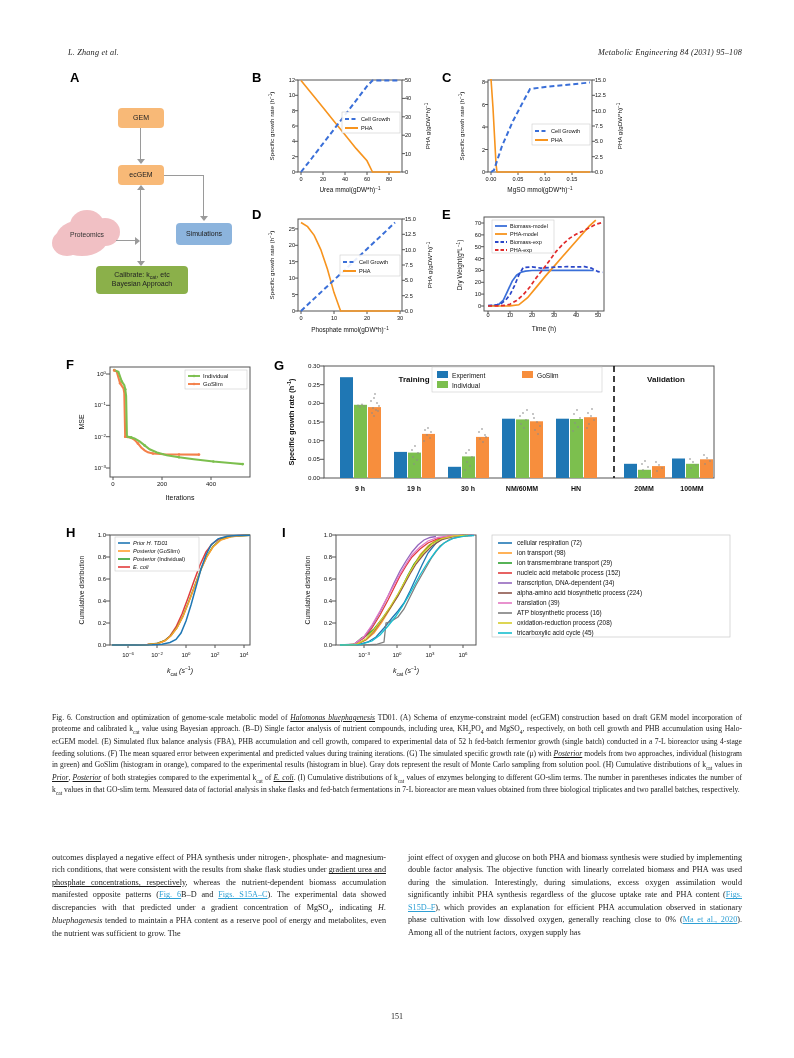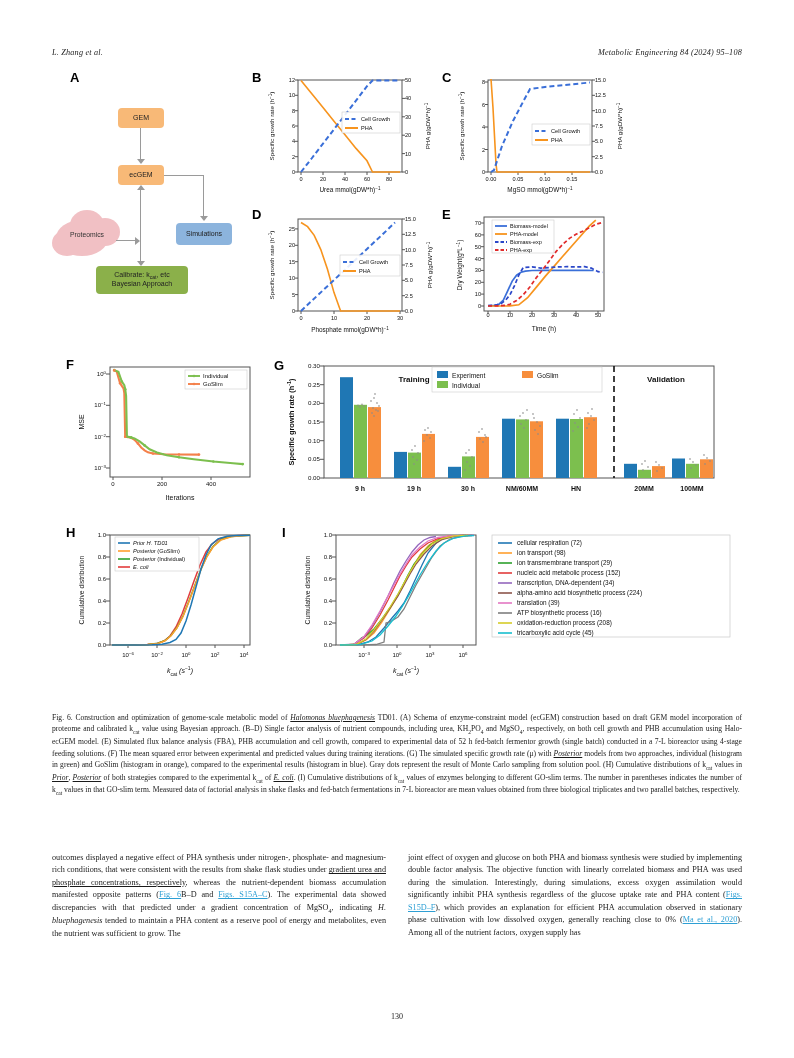--- a/index.html
+++ b/index.html
@@ -4,21 +4,21 @@
 <style>
   html,body{margin:0;padding:0;}
   body{
     width:794px;height:1058px;background:#ffffff;
     font-family:"Liberation Serif", serif;color:#1a1a1a;
     position:relative;overflow:hidden;
   }
   .page{position:absolute;inset:0;padding:0;}
 
   
-  .runhead{position:absolute;top:48px;left:52px;right:52px;
+  .runhead{position:absolute;top:48px;left:68px;right:52px;
     display:flex;justify-content:space-between;font-style:italic;font-size:8.2px;letter-spacing:.2px;}
 
   
   .figure{position:absolute;top:68px;left:52px;width:690px;height:640px;}
 
   .panel{position:absolute;}
   .plabel{position:absolute;font-family:"Liberation Sans",sans-serif;font-weight:bold;font-size:13px;color:#000;}
 
   
   .nodeA{position:absolute;border-radius:4px;display:flex;align-items:center;justify-content:center;
@@ -38,21 +38,21 @@
   .pageno{position:absolute;top:1012px;left:0;width:794px;text-align:center;font-size:8px;}
   sub{font-size:.72em;}
 </style>
 </head>
 <body>
 
 <div class="page">
 
   <div class="runhead">
     <span>L. Zhang et al.</span>
-    <span>Metabolic Engineering 84 (2024) 95–108</span>
+    <span>Metabolic Engineering 84 (2031) 95–108</span>
   </div>
 
   <div class="figure">
 
     <div class="panel" style="left:0px;top:0px;width:190px;height:250px;">
       <div class="plabel" style="left:18px;top:2px;">A</div>
 
       <div class="cloud" style="left:4px;top:152px;width:52px;height:36px;"></div>
       <div class="cloud" style="left:18px;top:142px;width:34px;height:30px;"></div>
       <div class="cloud" style="left:38px;top:150px;width:30px;height:28px;"></div>
@@ -665,15 +665,15 @@
 
   <div class="cols">
     <div class="col">
       <p><span>outcomes displayed a negative effect of PHA synthesis under nitrogen-, phosphate- and magnesium-rich conditions, that were consistent with the results from shake flask studies under </span><span class="uline">gradient urea and phosphate concentrations, respectively</span><span>, whereas the nutrient-dependent biomass accumulation manifested opposite patterns (</span><a class="lnk" href="#">Fig. 6</a><span>B–D and </span><a class="lnk" href="#">Figs. S15A–C</a><span>). The experimental data showed discrepancies with that predicted under a gradient concentration of MgSO</span><sub>4</sub><span>, indicating </span><i>H. bluephagenesis</i><span> tended to maintain a PHA content as a reserve pool of energy and metabolites, even the nutrient was sufficient to grow. The</span></p>
     </div>
     <div class="col">
       <p><span>joint effect of oxygen and glucose on both PHA and biomass synthesis were studied by implementing double factor analysis. The objective function with linearly correlated biomass and PHA was used during the simulation. Interestingly, during simulations, excess oxygen assimilation would significantly inhibit PHA synthesis regardless of the glucose uptake rate and PHA content (</span><a class="lnk" href="#">Figs. S15D–F</a><span>), which provides an explanation for efficient PHA accumulation observed in stationary phase cultivation with low dissolved oxygen, generally reaching close to 0% (</span><a class="lnk" href="#">Ma et al., 2020</a><span>). Among all of the nutrient factors, oxygen supply has</span></p>
     </div>
   </div>
 
-  <div class="pageno">130</div>
+  <div class="pageno">151</div>
 
 </div>
 
 </body></html>

